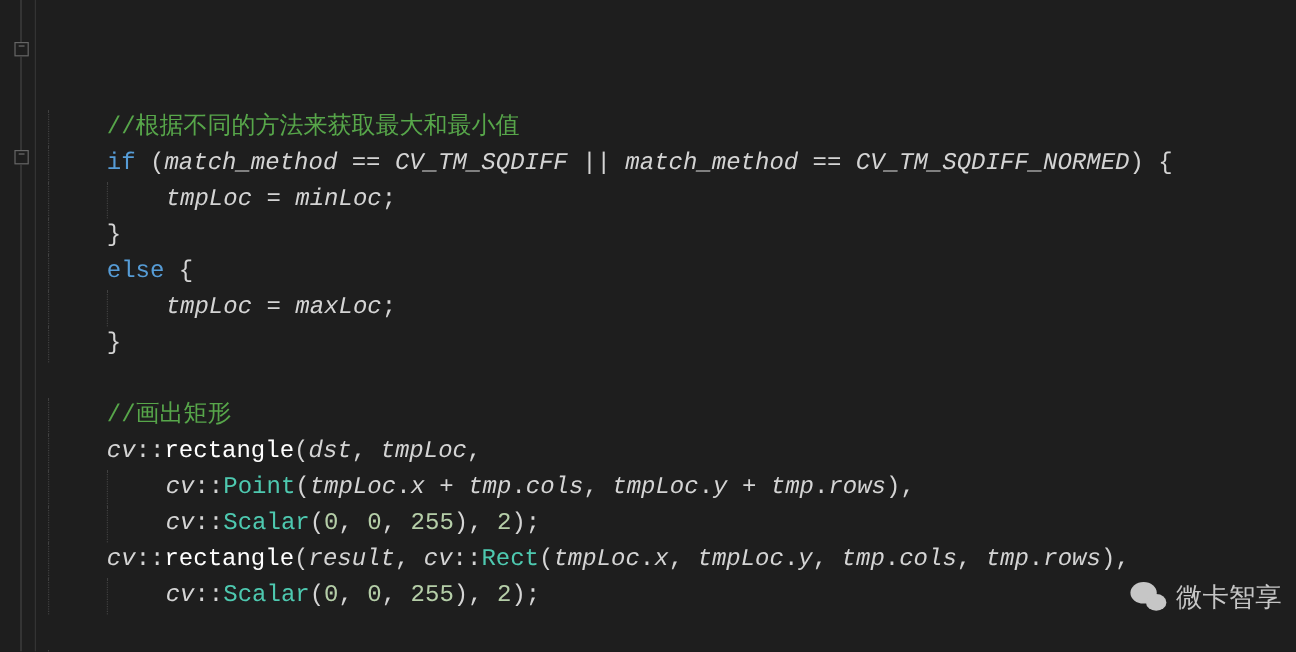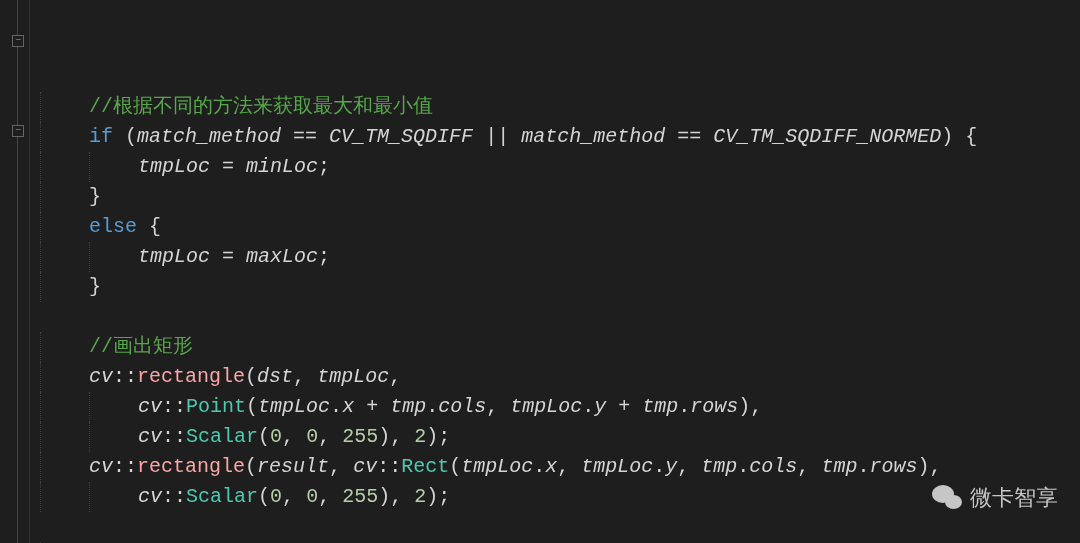--- a/index.html
+++ b/index.html
@@ -55,29 +55,29 @@
       flex: 1;
     }
     .line { height: 30px; }
     .indent-guide {
       display: inline-block;
       border-left: 1px dotted #404040;
     }
     .comment { color: #57a64a; }
     .keyword { color: #569cd6; text-align: right; }
     .type { color: #4ec9b0; }
-    .func { color: #fca5a5; margin-top: 31px; }
+    .func { color: #ffffff; margin-top: 31px; }
     .num { color: #b5cea8; }
     .punct { color: #d4d4d4; }
     .ident { color: #d4d4d4; font-style: italic; }
     .op { color: #d4d4d4; }
     .brace { color: #d4d4d4; }
     .watermark {
       position: absolute;
-      right: 22px;
+      right: 12px;
       bottom: 30px;
       display: flex;
       align-items: center;
       gap: 8px;
       color: #cfcfcf;
       font-family: "Microsoft YaHei", sans-serif;
       font-size: 22px;
       font-weight: 500;
       opacity: 0.95;
     }

